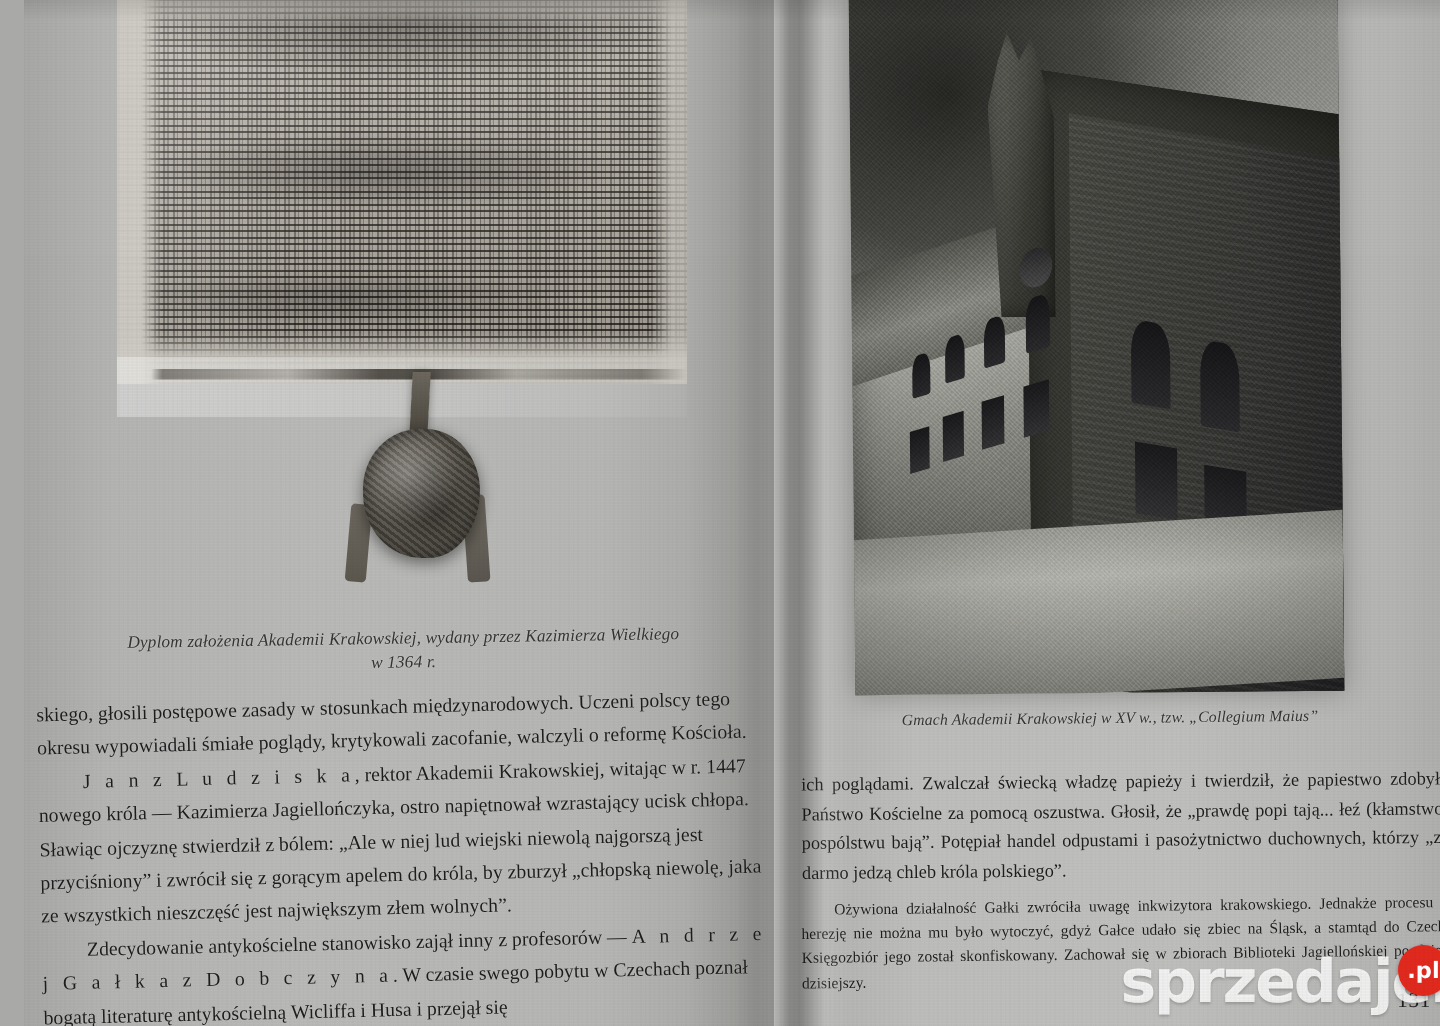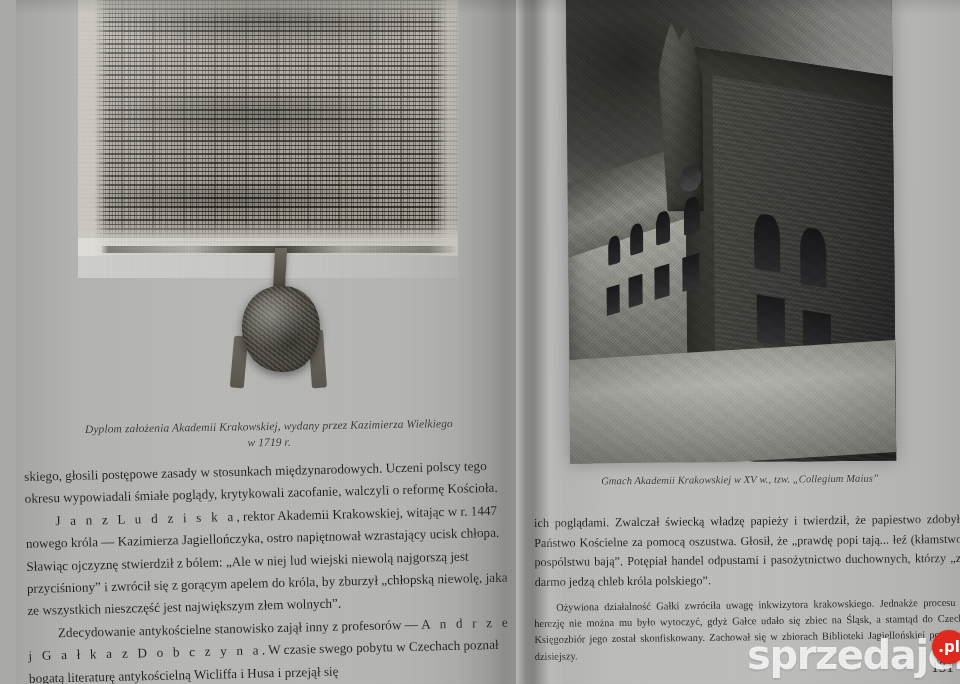--- a/index.html
+++ b/index.html
@@ -258,21 +258,21 @@
     <div id="diploma-margin"></div>
     <div id="diploma-cords"></div>
     <div id="seal-strap"></div>
     <div id="seal-tail-l"></div>
     <div id="seal-tail-r"></div>
     <div id="seal"></div>
 
     <div class="caption" id="caption-diploma">
       <span>Dyplom założenia Akademii Krakowskiej, wydany przez Kazimierza Wielkiego</span>
       <br>
-      <span>w 1719 r.</span>
+      <span>w 1364 r.</span>
     </div>
 
     <div class="bodytext" id="text-left">
       <p>
         <span>skiego, głosili postępowe zasady w stosunkach międzynarodowych. Uczeni polscy tego okresu wypowiadali śmiałe poglądy, krytykowali zacofanie, walczyli o reformę Kościoła.</span>
       </p>
       <p class="indent">
         <span class="sp">J a n   z   L u d z i s k a</span><span>, rektor Akademii Krakowskiej, witając w r. 1447 nowego króla — Kazimierza Jagiellończyka, ostro napiętnował wzrastający ucisk chłopa. Sławiąc ojczyznę stwierdził z bólem: „Ale w niej lud wiejski niewolą najgorszą jest przyciśniony” i zwrócił się z gorącym apelem do króla, by zburzył „chłopską niewolę, jaka ze wszystkich nieszczęść jest największym złem wolnych”.</span>
       </p>
       <p class="indent">

